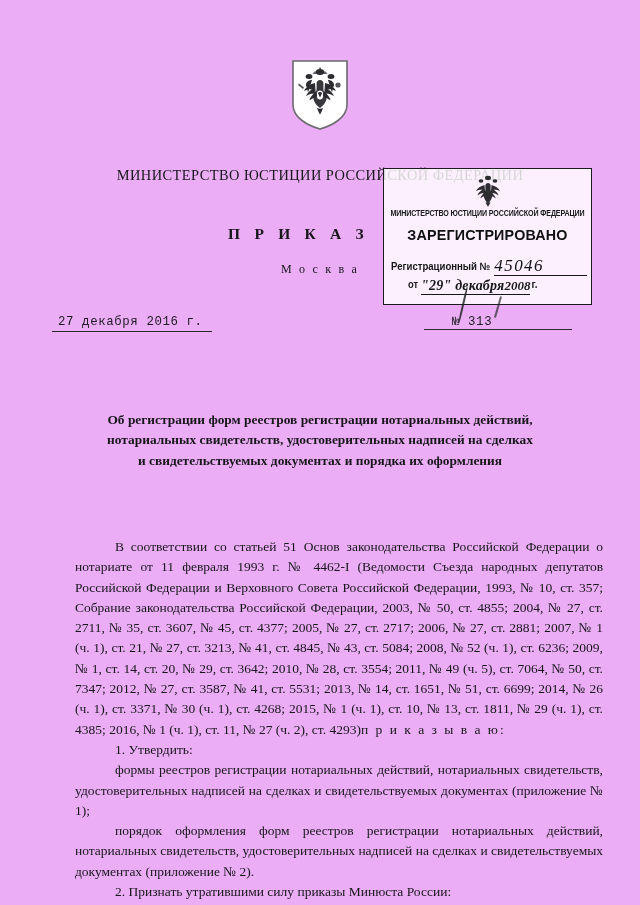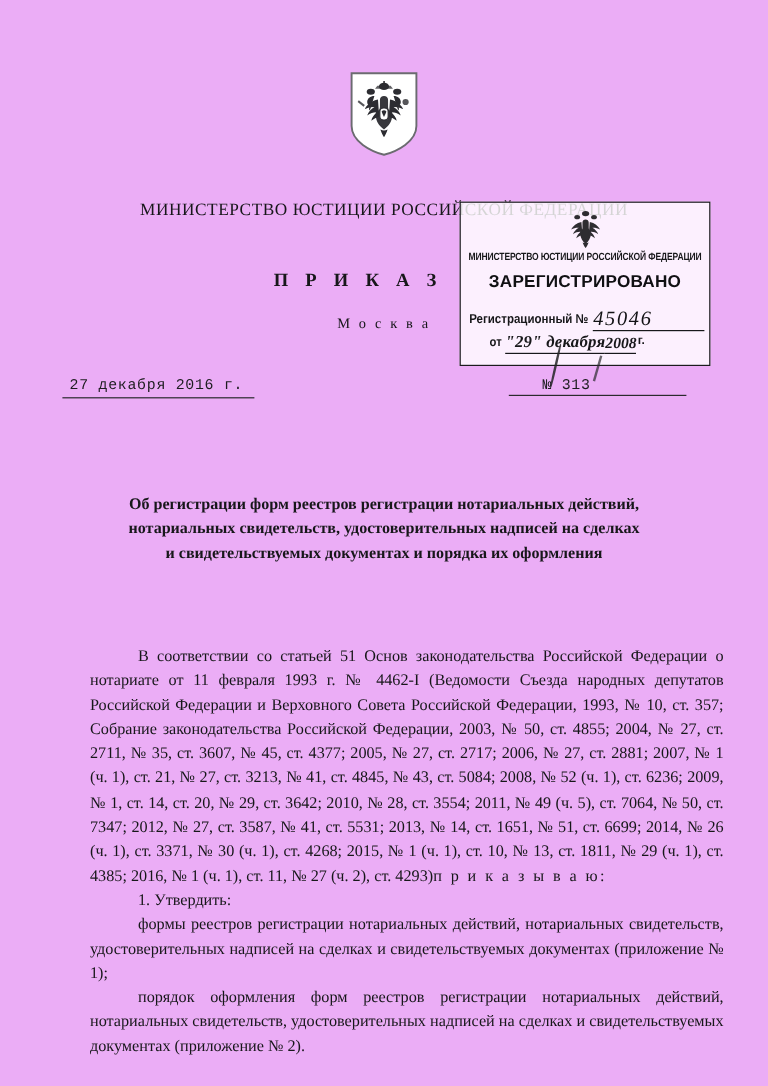--- a/index.html
+++ b/index.html
@@ -365,15 +365,16 @@
     <span class="tl">Об регистрации форм реестров регистрации нотариальных действий,</span>
     <span class="tl">нотариальных свидетельств, удостоверительных надписей на сделках</span>
     <span class="tl">и свидетельствуемых документах и порядка их оформления</span>
   </div>
 
   <div id="body-text">
     <p class="ind"><span>В соответствии со статьей 51 Основ законодательства Российской Федерации о нотариате от 11 февраля 1993 г. № 4462-I (Ведомости Съезда народных депутатов Российской Федерации и Верховного Совета Российской Федерации, 1993, № 10, ст. 357; Собрание законодательства Российской Федерации, 2003, № 50, ст. 4855; 2004, № 27, ст. 2711, № 35, ст. 3607, № 45, ст. 4377; 2005, № 27, ст. 2717; 2006, № 27, ст. 2881; 2007, № 1 (ч. 1), ст. 21, № 27, ст. 3213, № 41, ст. 4845, № 43, ст. 5084; 2008, № 52 (ч. 1), ст. 6236; 2009, № 1, ст. 14, ст. 20, № 29, ст. 3642; 2010, № 28, ст. 3554; 2011, № 49 (ч. 5), ст. 7064, № 50, ст. 7347; 2012, № 27, ст. 3587, № 41, ст. 5531; 2013, № 14, ст. 1651, № 51, ст. 6699; 2014, № 26 (ч. 1), ст. 3371, № 30 (ч. 1), ст. 4268; 2015, № 1 (ч. 1), ст. 10, № 13, ст. 1811, № 29 (ч. 1), ст. 4385; 2016, № 1 (ч. 1), ст. 11, № 27 (ч. 2), ст. 4293)</span><span class="spaced-cmd">п р и к а з ы в а ю:</span></p>
     <p class="num-item">1.  Утвердить:</p>
     <p class="ind">формы реестров регистрации нотариальных действий, нотариальных свидетельств, удостоверительных надписей на сделках и свидетельствуемых документах (приложение № 1);</p>
     <p class="ind">порядок оформления форм реестров регистрации нотариальных действий, нотариальных свидетельств, удостоверительных надписей на сделках и свидетельствуемых документах (приложение № 2).</p>
+    <p class="num-item last-ragged">2. Признать утратившими силу приказы Минюста России:</p>
   </div>
 
 </div>
 
 </body></html>

